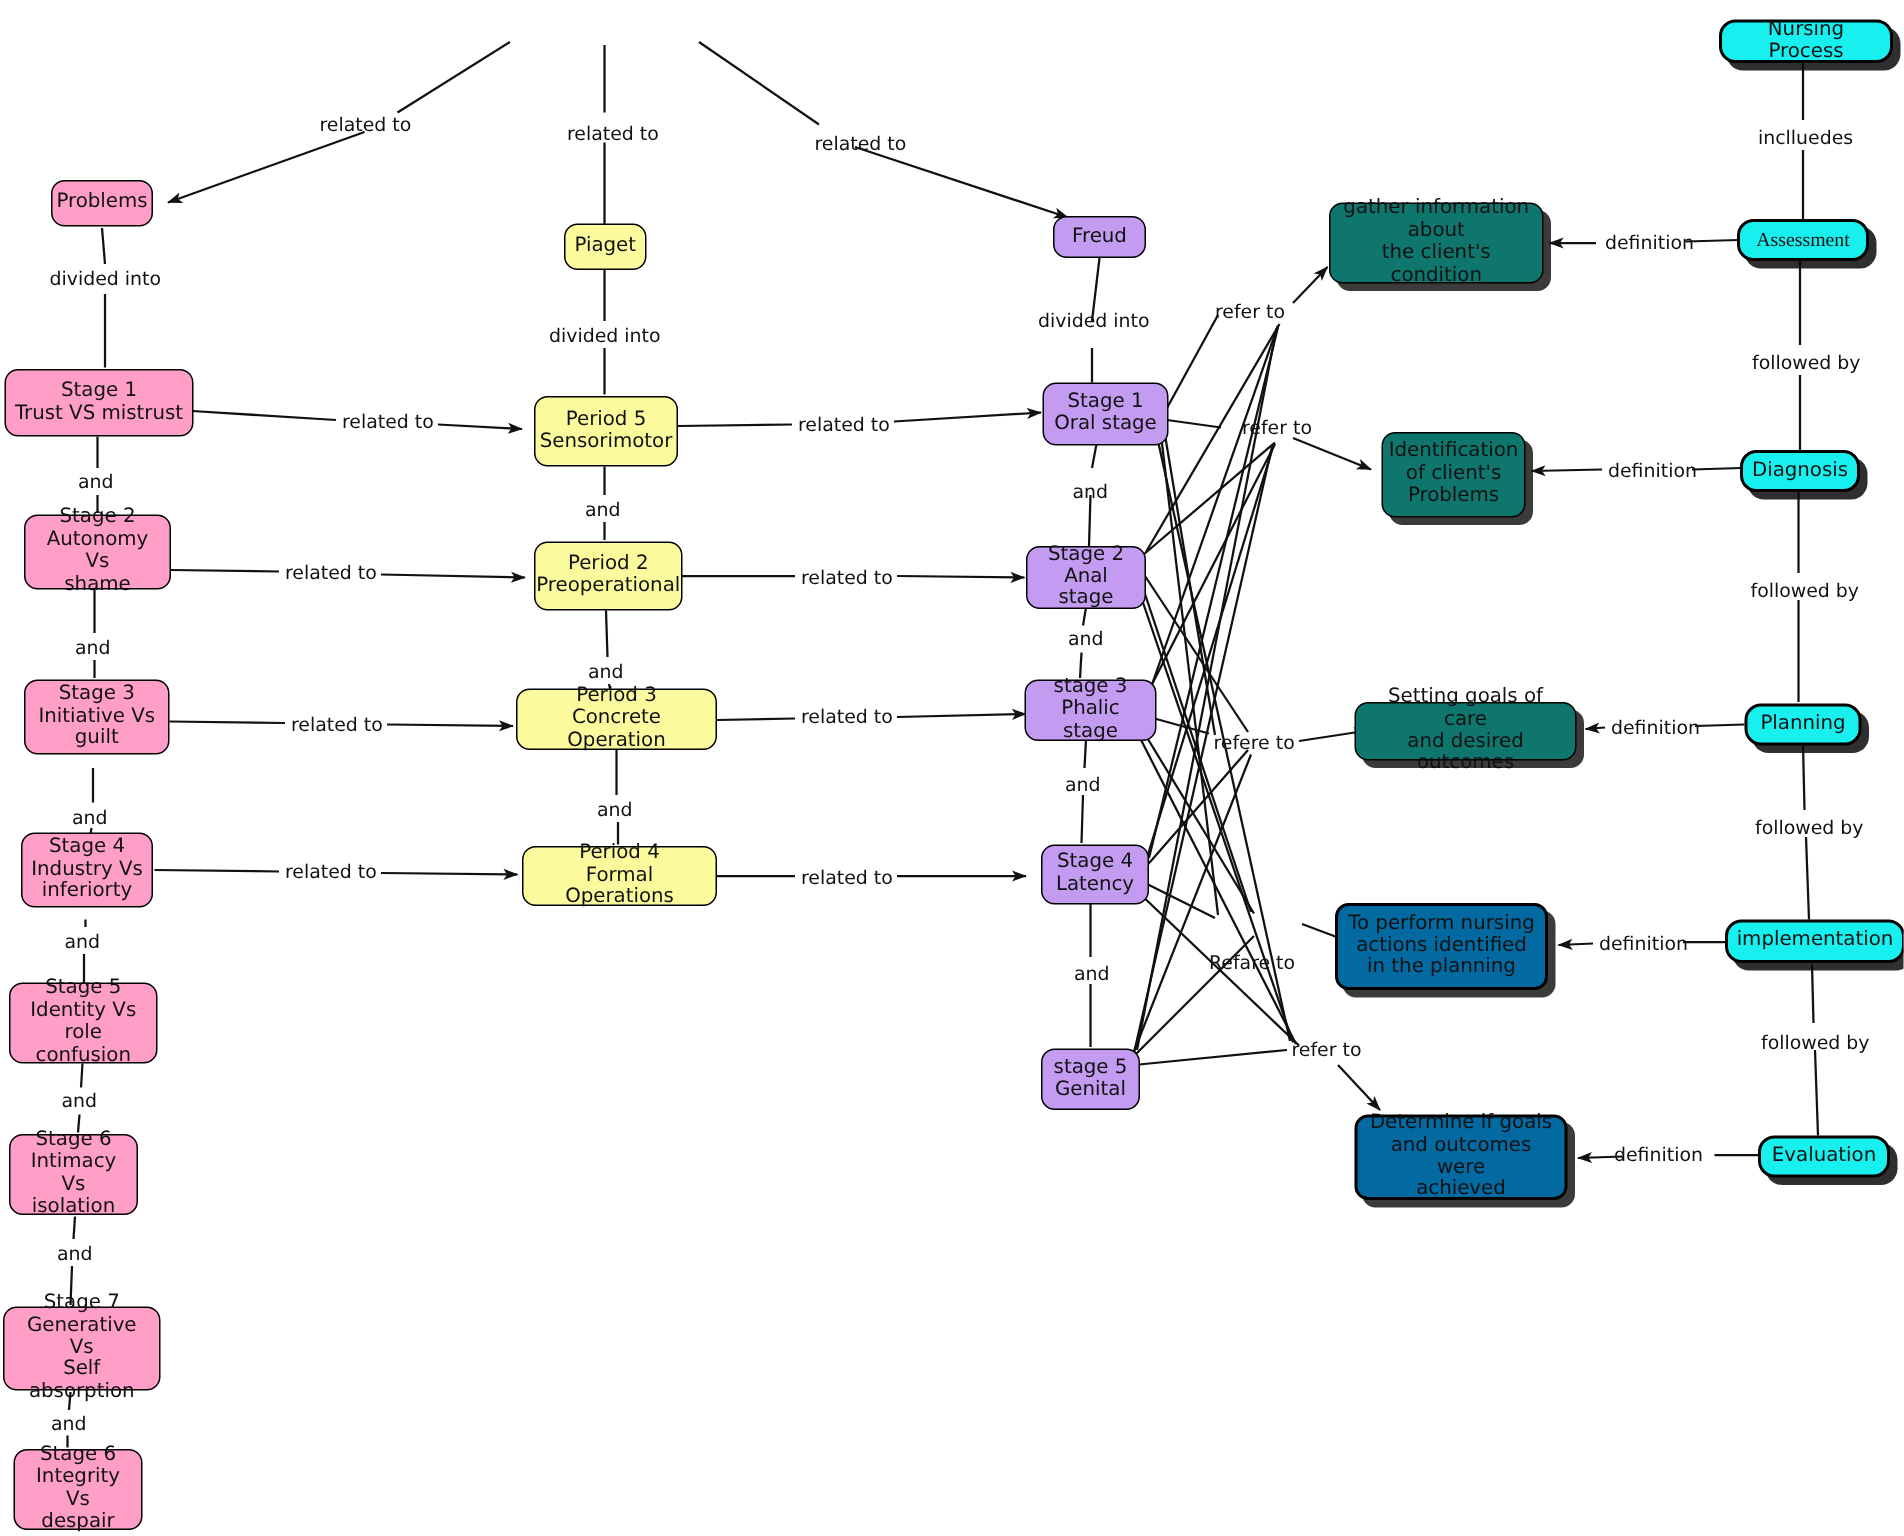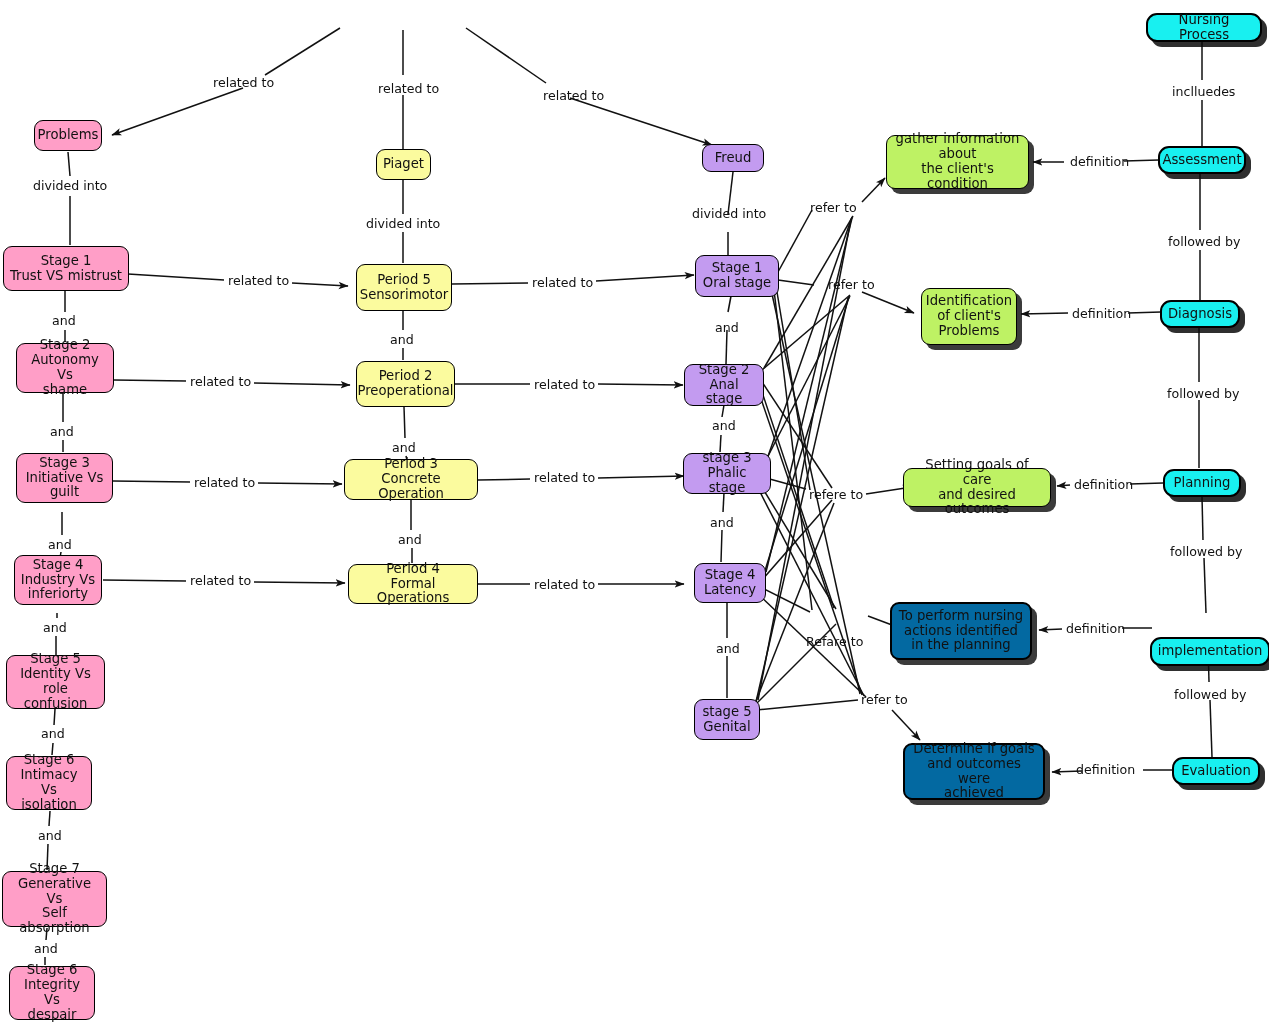--- a/index.html
+++ b/index.html
@@ -12,21 +12,21 @@
         border-radius:9px;display:flex;align-items:center;justify-content:center;
         text-align:center;line-height:1.12;color:#111;}
   .node .lbl{display:block;white-space:pre-line;padding:0 5px;}
 
   .n-green{background:#32a06a;border-color:#0d3d26;color:#0b1c14;font-size:14.5px;
            box-shadow:5px 5px 0 0 rgba(20,20,20,0.75);border-width:2px;}
   .n-pink{background:#ff9ec7;font-size:13.2px;}
   .n-yellow{background:#fbfb9e;font-size:13.2px;}
   .n-purple{background:#c39bf0;font-size:13.2px;}
   .n-blue{background:#0369a1;font-size:13.2px;border-width:2px;}
-  .n-blue-thin{background:#bef264;font-size:13.2px;border-width:1.6px;}
+  .n-blue-thin{background:#0f766e;font-size:13.2px;border-width:1.6px;}
   .n-cyan{background:#18f0f0;font-size:13.2px;border-width:2.4px;border-radius:11px;
           box-shadow:5px 5px 0 0 rgba(10,10,10,0.85);}
   .n-blue-sh{box-shadow:5px 5px 0 0 rgba(10,10,10,0.8);}
 
   .elabel{position:absolute;font-size:12.6px;color:#111;white-space:nowrap;
           background:transparent;}
 </style>
 </head>
 <body>
 
@@ -271,30 +271,30 @@
   </div>
   <div class="node n-blue n-blue-sh" style="left:903px;top:743px;width:142px;height:57px;">
     <span class="lbl">Determine if goals
 and outcomes were
 achieved</span>
   </div>
 
   <div class="node n-cyan" style="left:1146px;top:13px;width:116px;height:29px;">
     <span class="lbl">Nursing Process</span>
   </div>
-  <div class="node n-cyan" style="left:1158px;top:146px;width:88px;height:28px;">
+  <div class="node n-cyan" style="left:1158px;top:146px;width:88px;height:28px;font-family:Liberation Serif, serif;">
     <span class="lbl">Assessment</span>
   </div>
   <div class="node n-cyan" style="left:1160px;top:300px;width:80px;height:28px;">
     <span class="lbl">Diagnosis</span>
   </div>
   <div class="node n-cyan" style="left:1163px;top:469px;width:78px;height:28px;">
     <span class="lbl">Planning</span>
   </div>
-  <div class="node n-cyan" style="left:1150px;top:613px;width:120px;height:29px;margin-top:24px;">
+  <div class="node n-cyan" style="left:1150px;top:613px;width:120px;height:29px;">
     <span class="lbl">implementation</span>
   </div>
   <div class="node n-cyan" style="left:1172px;top:757px;width:88px;height:28px;">
     <span class="lbl">Evaluation</span>
   </div>
 
   <div class="elabel" style="left:213px;top:75px;">related to</div>
   <div class="elabel" style="left:378px;top:81px;">related to</div>
   <div class="elabel" style="left:543px;top:88px;">related to</div>
 

